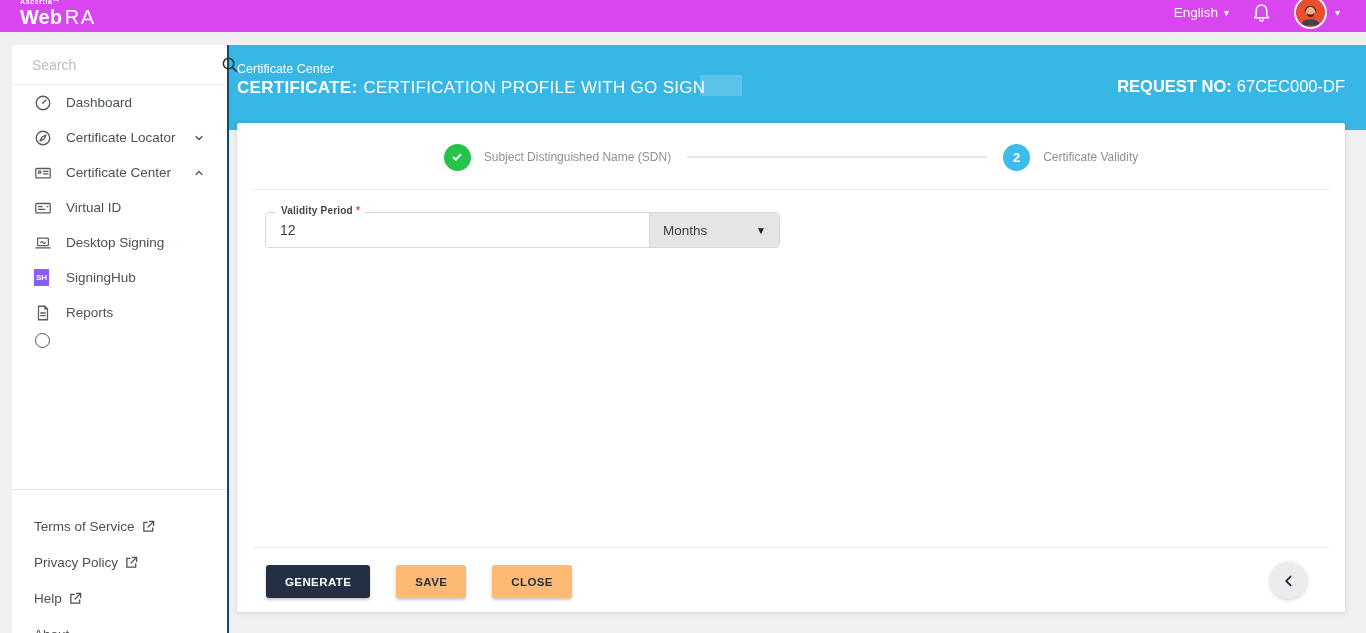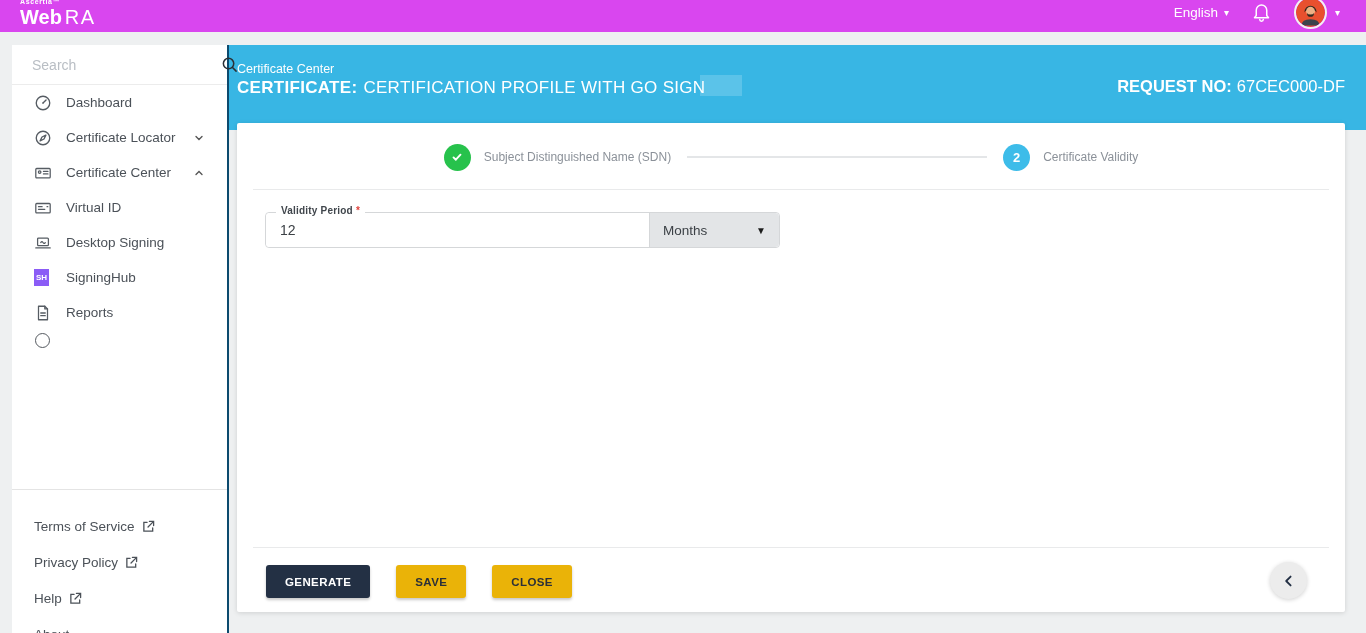--- a/index.html
+++ b/index.html
@@ -92,21 +92,21 @@
                  justify-content:space-between; padding:0 13px; font-size:13.5px; color:#3c4146;
                  cursor:pointer; }
   .unit-caret { font-size:10px; color:#1c1c1c; }
 
   
   .btn-row { position:absolute; left:29px; bottom:14px; display:flex; gap:26px; }
   .btn { height:33px; padding:0 19px; border:none; border-radius:3px; font-size:11.5px;
          font-weight:bold; letter-spacing:.4px; cursor:pointer;
          font-family:"Liberation Sans", sans-serif; box-shadow:0 2px 3px rgba(0,0,0,.22); }
   .btn.primary { background:#233044; color:#fff; }
-  .btn.secondary { background:#eab308; color:#2b3038; }
+  .btn.secondary { background:#fdba74; color:#2b3038; }
 
   .back-fab { position:absolute; right:38px; bottom:13px; width:37px; height:37px; border-radius:50%;
               background:#ececec; box-shadow:0 1px 4px rgba(0,0,0,.18); display:flex;
               align-items:center; justify-content:center; cursor:pointer; border:none; }
 </style>
 </head>
 <body>
 
 <header class="topbar">
   <div class="logo">

